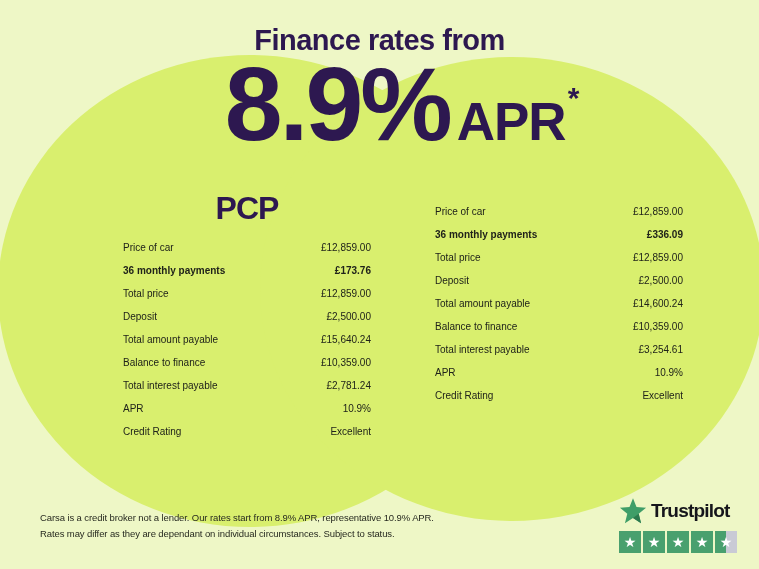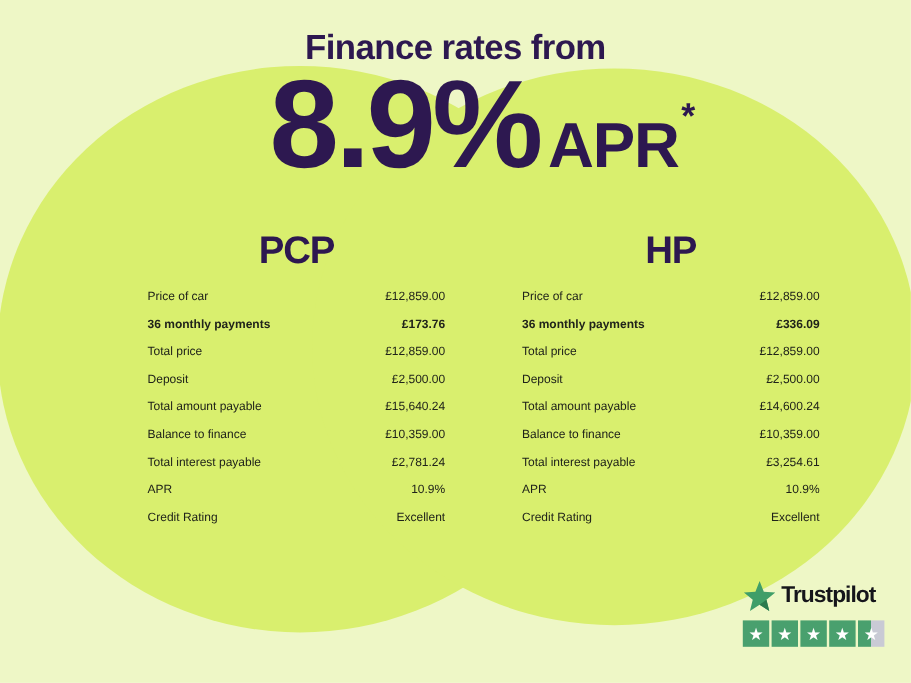--- a/index.html
+++ b/index.html
@@ -26,21 +26,21 @@
   .fin-col h2{text-align:center;font-size:32px;font-weight:800;letter-spacing:-1px;
     color:var(--heading);height:36px;line-height:36px;}
   .rows{margin-top:10px;}
   .row{display:flex;justify-content:space-between;height:23px;line-height:23px;
     font-size:10px;color:var(--text);font-weight:500;}
   .row.bold{font-weight:800;}
   .row .lbl{white-space:nowrap;}
   .row .val{white-space:nowrap;text-align:center;}
   .disclaimer{position:absolute;left:40px;top:510px;width:410px;font-size:9.5px;
     line-height:16px;letter-spacing:-0.1px;color:#272a20;}
-  .trustpilot{position:absolute;left:619px;top:482px;width:122px;cursor:pointer;}
+  .trustpilot{position:absolute;left:619px;top:496px;width:122px;cursor:pointer;}
   .tp-logo{display:flex;align-items:center;gap:4px;height:30px;}
   .tp-logo svg{width:28px;height:28px;display:block;}
   .tp-brand{font-size:19px;font-weight:700;letter-spacing:-0.8px;color:var(--tp-text);}
   .tp-stars{margin-top:5px;display:flex;gap:2px;}
   .tp-box{width:22px;height:22px;background:var(--tp-box-green);color:#ffffff;
     font-size:14px;line-height:22px;text-align:center;}
   .tp-box.half{background:linear-gradient(90deg,var(--tp-box-green) 0 50%,var(--tp-box-gray) 50% 100%);}
 </style>
 </head>
 <body>
@@ -94,21 +94,20 @@
           <span class="val">10.9%</span>
         </div>
         <div class="row">
           <span class="lbl">Credit Rating</span>
           <span class="val">Excellent</span>
         </div>
       </div>
   </section>
 
   <section class="fin-col hp">
-    <h2>HP</h2>
     <div class="rows">
         <div class="row">
           <span class="lbl">Price of car</span>
           <span class="val">£12,859.00</span>
         </div>
         <div class="row bold">
           <span class="lbl">36 monthly payments</span>
           <span class="val">£336.09</span>
         </div>
         <div class="row">
@@ -135,20 +134,24 @@
           <span class="lbl">APR</span>
           <span class="val">10.9%</span>
         </div>
         <div class="row">
           <span class="lbl">Credit Rating</span>
           <span class="val">Excellent</span>
         </div>
       </div>
   </section>
 
+  <p class="disclaimer">
+    <span>Carsa is a credit broker not a lender. Our rates start from 8.9% APR, representative 10.9% APR.</span><br>
+    <span>Rates may differ as they are dependant on individual circumstances. Subject to status.</span>
+  </p>
 
   <div class="trustpilot">
     <div class="tp-logo">
       <svg viewBox="0 0 24 24" aria-hidden="true">
         <polygon fill="#3f9e68" points="12,1 15,8.6 23.2,9.2 16.9,14.4 18.9,22.4 12,17.9 5.1,22.4 7.1,14.4 0.8,9.2 9,8.6"></polygon>
         <polygon fill="#2c7a4e" points="12,17.9 16.9,14.4 18.9,22.4"></polygon>
       </svg>
       <span class="tp-brand">Trustpilot</span>
     </div>
     <div class="tp-stars">

